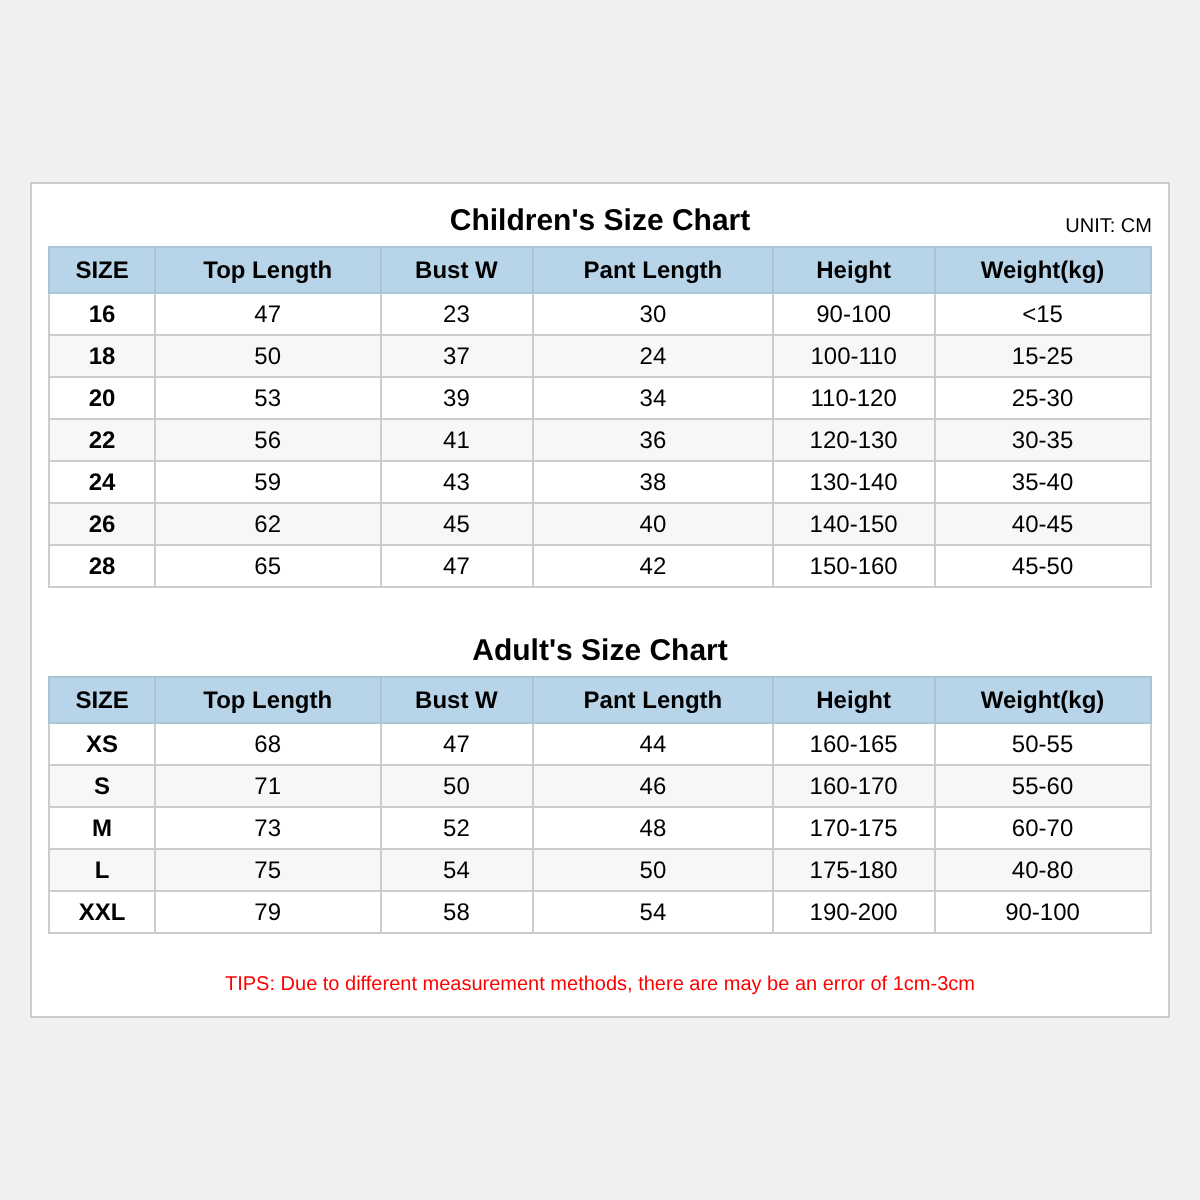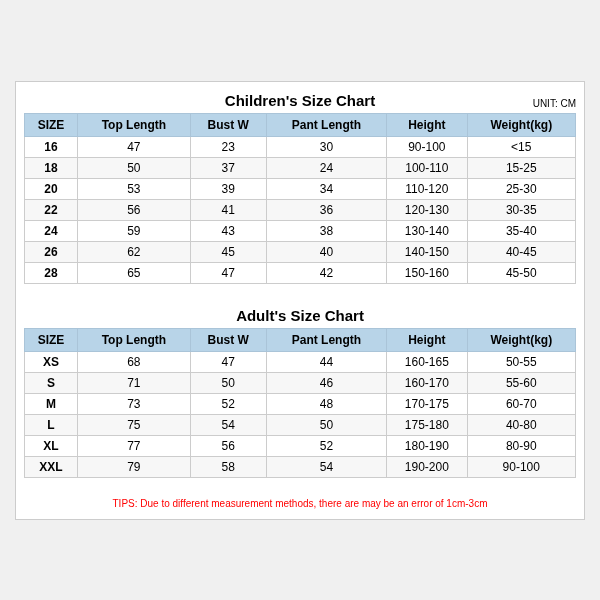--- a/index.html
+++ b/index.html
@@ -198,28 +198,20 @@
           </tr>
           <tr>
             <td>L</td>
             <td>75</td>
             <td>54</td>
             <td>50</td>
             <td>175-180</td>
             <td>40-80</td>
           </tr>
           <tr>
-            <td>XL</td>
-            <td>77</td>
-            <td>56</td>
-            <td>52</td>
-            <td>180-190</td>
-            <td>80-90</td>
-          </tr>
-          <tr>
             <td>XXL</td>
             <td>79</td>
             <td>58</td>
             <td>54</td>
             <td>190-200</td>
             <td>90-100</td>
           </tr>
         </tbody>
     </table>
   </div>

